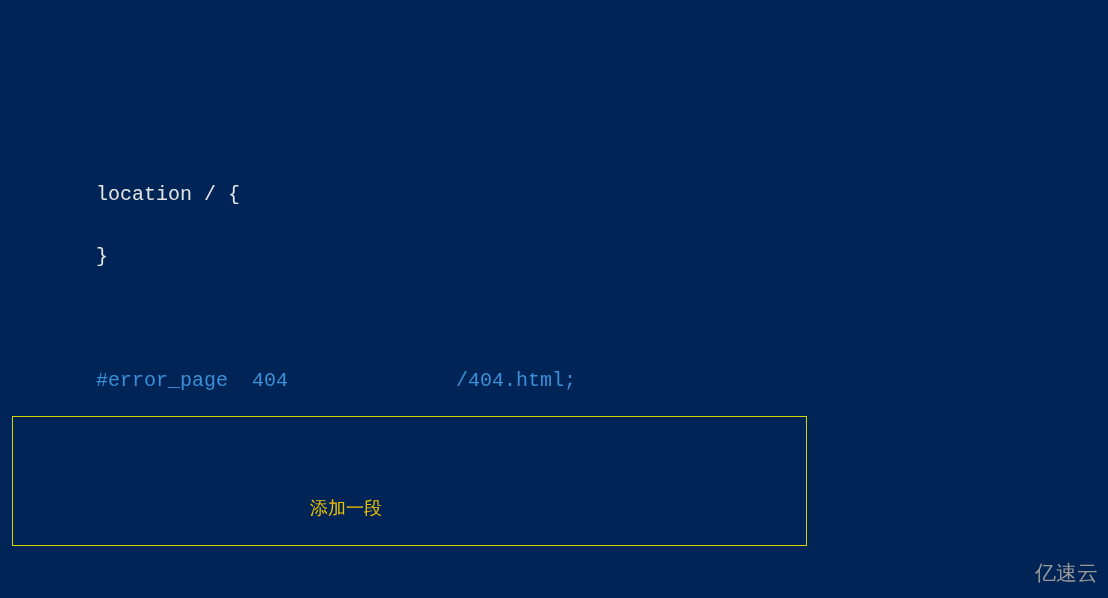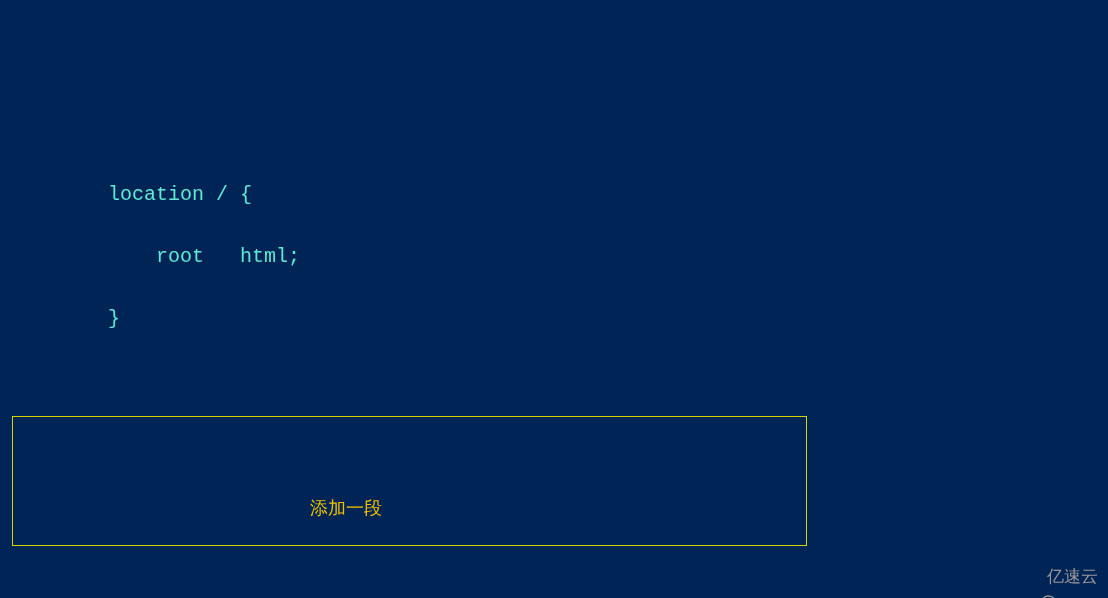--- a/index.html
+++ b/index.html
@@ -20,22 +20,21 @@
       white-space: pre;
     }
     .code-container {
       padding: 24px 0 0 96px;
     }
     .line {
       display: block;
       min-height: 31px;
     }
     .text-normal {
-      color: #5eead4;
-      margin-left: 12px;
+      color: #e5e5e5;
     }
     .text-comment {
       color: #3a8fd6;
     }
     .highlight-box {
       position: absolute;
       left: 12px;
       top: 416px;
       width: 795px;
       height: 130px;
@@ -53,43 +52,43 @@
       pointer-events: none;
     }
     .watermark {
       position: absolute;
       right: 10px;
       bottom: 8px;
       display: flex;
       align-items: center;
       gap: 5px;
       font-family: 'Microsoft YaHei', sans-serif;
-      font-size: 17px;
+      font-size: 21px;
       color: #999;
     }
     .watermark-icon {
       width: 28px;
       height: 18px;
       position: relative;
     }
     .cloud-svg {
       width: 28px;
       height: 18px;
     }
   </style>
 </head>
 <body>
 
 
 
 <div class="code-container">
 <span class="line text-normal">location / {</span>
-<span class="line text-normal">    root   html;</span>
 <span class="line text-normal">}</span>
 <span class="line"></span>
+<span class="line text-comment">#error_page  404              /404.html;</span>
 <span class="line"></span>
 
 
 
 
 
 
 
 
 

